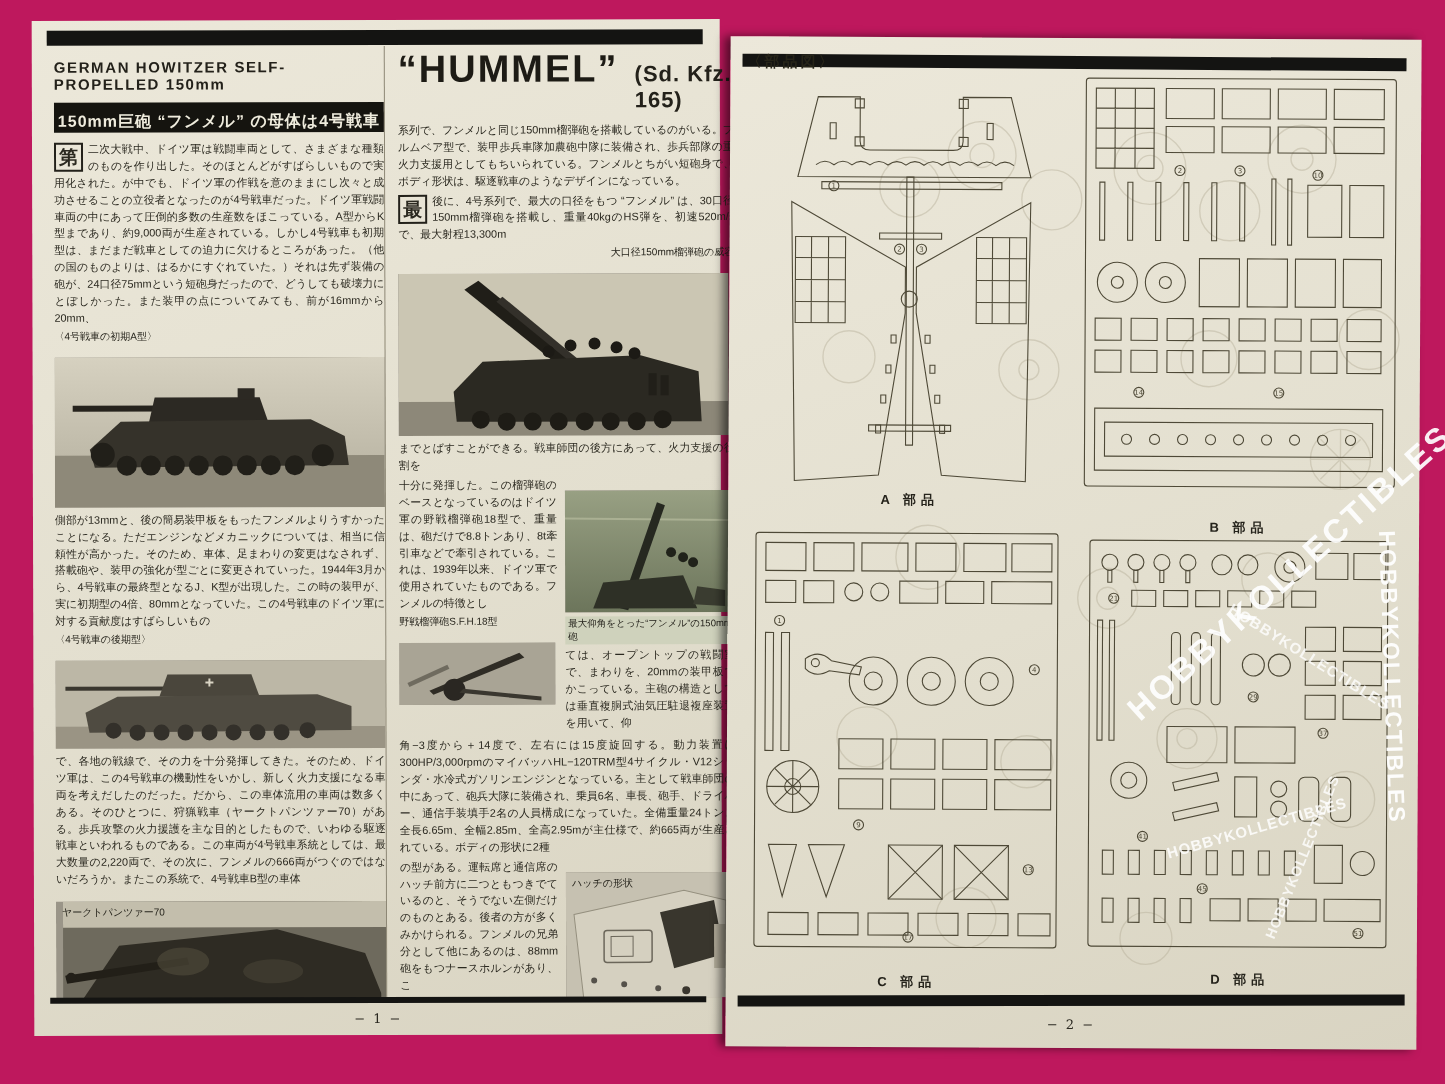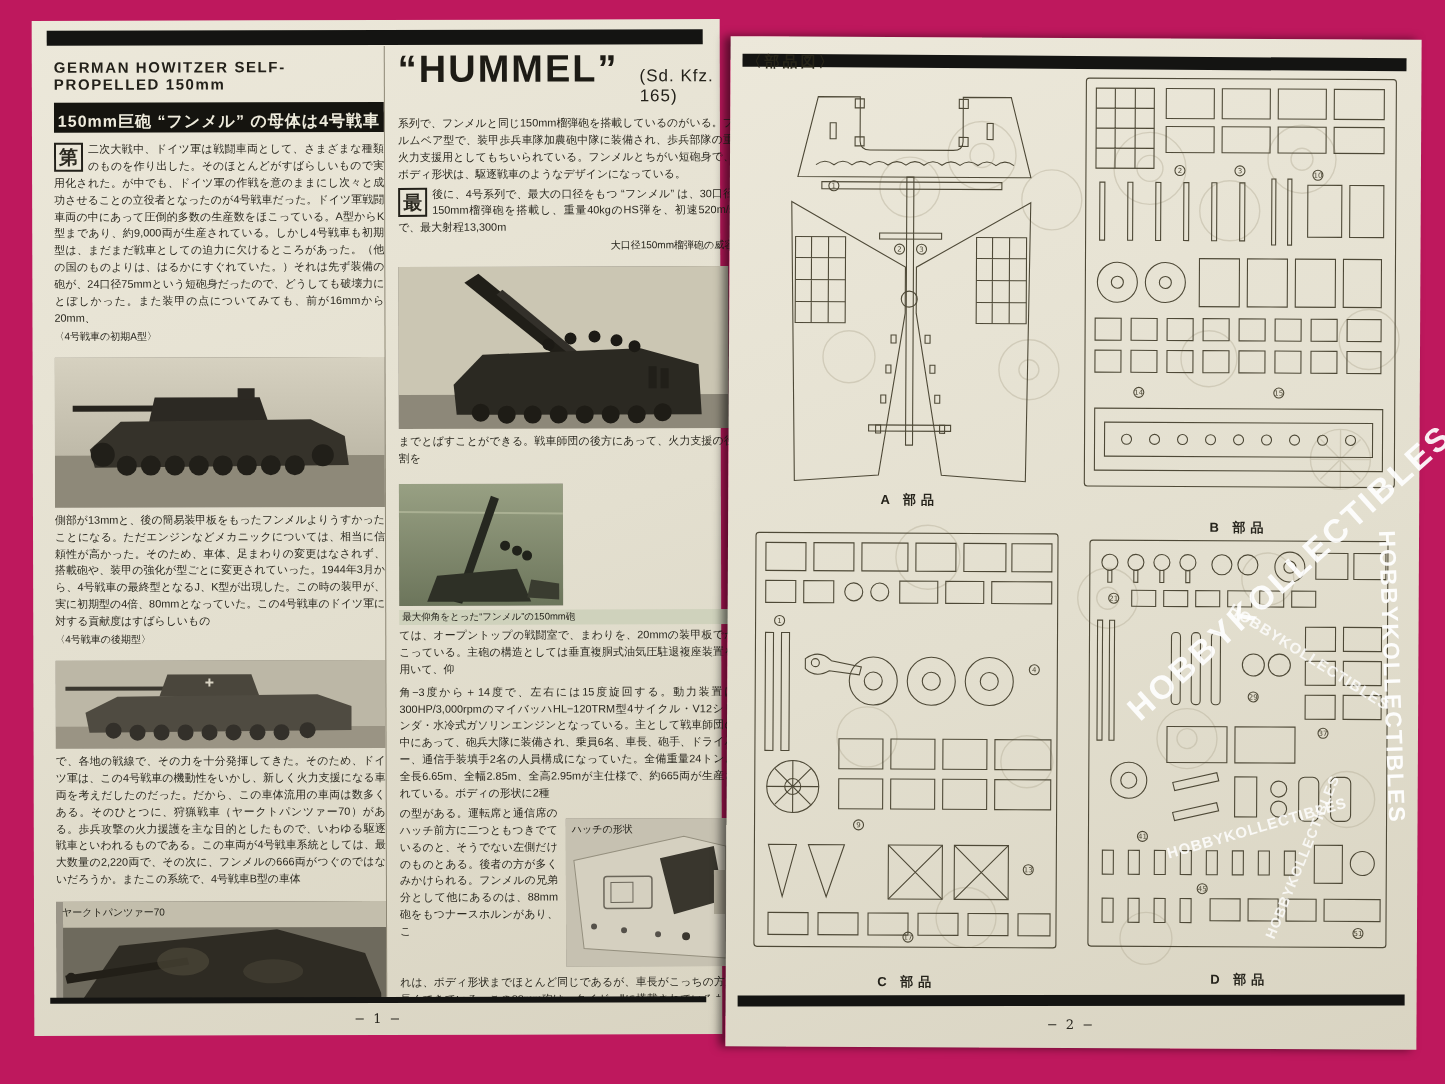--- a/index.html
+++ b/index.html
@@ -20,23 +20,23 @@
   .hdr-en{font-size:15px;font-weight:bold;letter-spacing:1.6px;color:#23211a;margin:2px 0 10px;}
   .banner{background:#15140f;color:#efecdd;font-size:16px;font-weight:bold;letter-spacing:1px;
           text-align:center;line-height:38px;height:30px;margin-bottom:8px;}
   .jt{font-size:10.9px;line-height:1.55;text-align:justify;margin:0 0 3px;color:#2b2920;}
   .dropcap{float:left;border:2px solid #23211a;font-size:19px;font-weight:bold;line-height:1;
            padding:3px 3px;margin:2px 5px 2px 0;}
   .cap{font-size:10px;color:#26241c;margin:3px 0 8px;}
   .photo{position:relative;overflow:hidden;margin:14px 0 4px;background:#9a9588;}
   .photo svg{display:block;width:100%;height:100%;}
   .overcap{position:absolute;font-size:10px;color:#26241c;left:6px;top:4px;}
-  .ttl{display:flex;align-items:baseline;gap:10px;margin:2px 0 8px;}
+  .ttl{display:flex;align-items:baseline;gap:16px;margin:2px 0 8px;}
   .ttl .big{font-size:38px;font-weight:bold;letter-spacing:2px;color:#1d1b15;}
-  .ttl .sub{font-size:17px;font-weight:normal;color:#23211a;letter-spacing:1px;margin-left:11px;}
+  .ttl .sub{font-size:22px;font-weight:bold;color:#23211a;letter-spacing:1px;}
   .capr{font-size:10px;text-align:right;margin:2px 0 2px;}
   .row2{display:flex;gap:8px;margin:0 0 3px;}
   .row2 .lhs{width:158px;flex:0 0 158px;}
   .row2 .rhs{flex:1;}
   .capbar{font-size:9.5px;background:#cfd2bc;color:#23211a;padding:1px 3px;margin:2px 0;}
   
   .partshdr{position:absolute;left:16px;top:16px;font-size:15px;font-weight:bold;letter-spacing:3px;}
   .ghost{position:absolute;left:0;top:0;width:100%;height:100%;opacity:.45;}
   .sprue{position:absolute;}
   .sprue svg{display:block;width:100%;}
@@ -166,20 +166,33 @@
           <circle cx="238" cy="148" r="9" fill="#1e1c16"></circle>
             <circle cx="264" cy="146" r="9" fill="#1e1c16"></circle>
           <rect x="250" y="100" width="8" height="22" fill="#211f19"></rect>
           <rect x="262" y="102" width="8" height="20" fill="#211f19"></rect>
         </svg>
       </div>
 
       <p class="jt">までとばすことができる。戦車師団の後方にあって、火力支援の役割を</p>
 
       <div class="row2">
+        <div class="lhs">
+          <p class="jt">十分に発揮した。この榴弾砲のベースとなっているのはドイツ軍の野戦榴弾砲18型で、重量は、砲だけで8.8トンあり、8t牽引車などで牽引されている。これは、1939年以来、ドイツ軍で使用されていたものである。フンメルの特徴とし</p>
+          <div class="cap">野戦榴弾砲S.F.H.18型</div>
+          <div class="photo" style="width:156px;height:62px;">
+            <svg viewBox="0 0 156 62">
+              <rect width="156" height="62" fill="#a9a495"></rect>
+              <path d="M30,48 L120,10 L125,15 L34,52 Z" fill="#2f2c25"></path>
+              <circle cx="55" cy="47" r="11" fill="#2a2722"></circle>
+              <path d="M60,50 L142,58 L142,54 L64,46 Z" fill="#3a372f"></path>
+              <path d="M8,40 L48,22 L50,26 L10,44 Z" fill="#4a463c" opacity=".6"></path>
+            </svg>
+          </div>
+        </div>
         <div class="rhs">
           <div class="photo" style="width:164px;height:122px;">
             <svg viewBox="0 0 164 122">
               <defs>
                   <linearGradient id="grn" x1="0" y1="0" x2="0" y2="1">
                 <stop offset="0" stop-color="#98a083"></stop>
                     <stop offset="1" stop-color="#6c755b"></stop>
                   </linearGradient>
                 </defs>
               <rect width="164" height="122" fill="url(#grn)"></rect>

